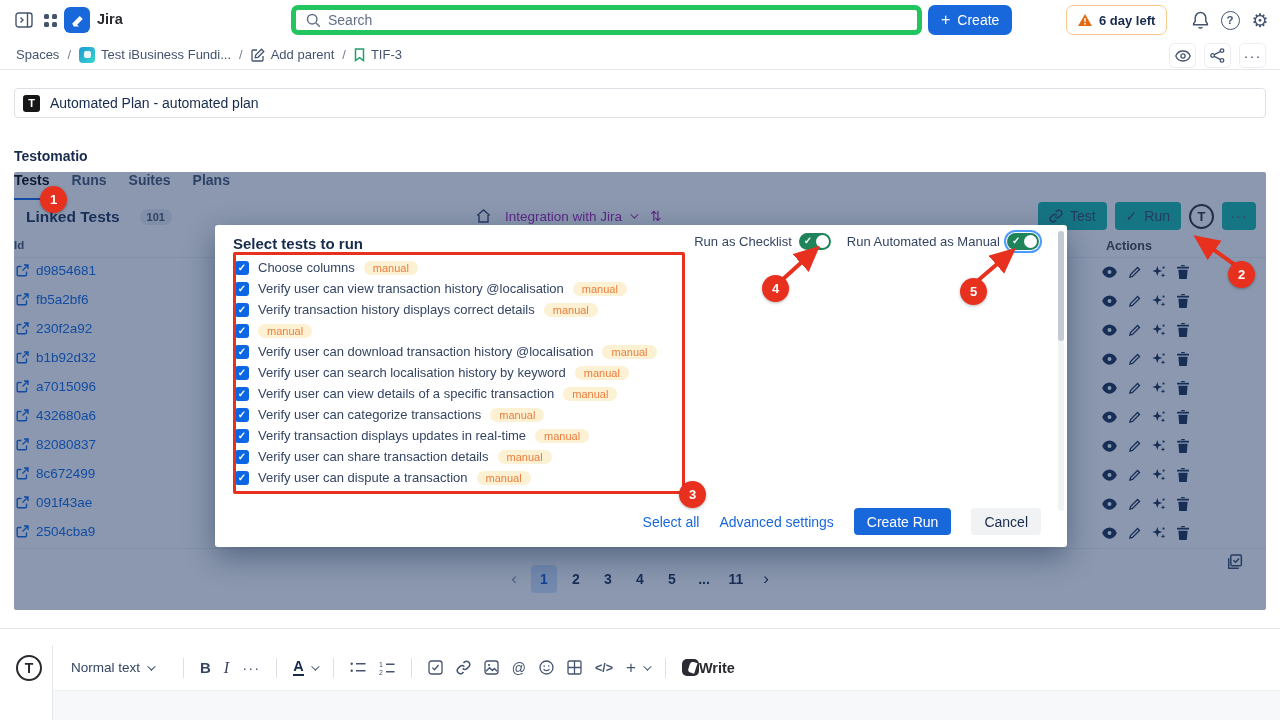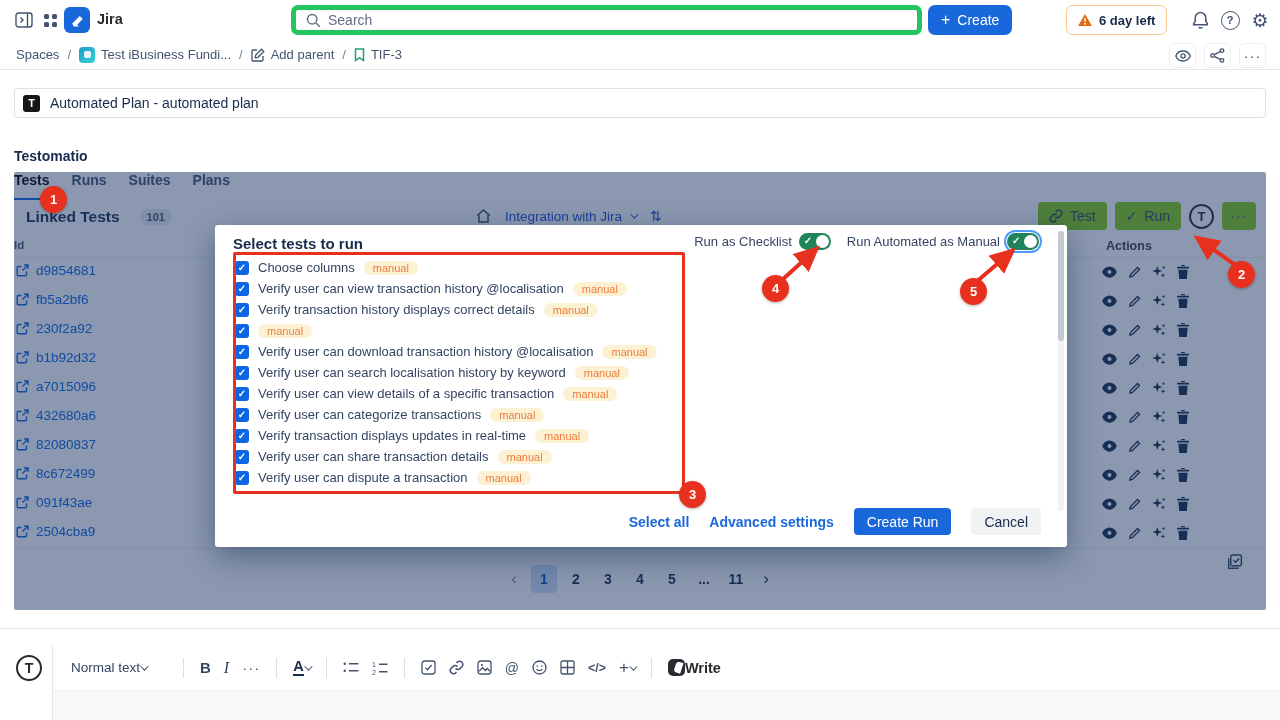--- a/index.html
+++ b/index.html
@@ -43,26 +43,26 @@
   .widget-heading { position:absolute; left:14px; top:148px; font-size:14px; font-weight:700; color:#172b4d; }
 
   
   .widget { position:absolute; left:14px; top:172px; width:1252px; height:438px; background:#fff; }
   .tabs { position:absolute; left:0; top:0; height:28px; display:flex; gap:22px; }
   .tab { font-size:14px; font-weight:600; color:#42526e; padding-bottom:6px; cursor:pointer; }
   .tab.active { color:#000000; border-bottom:2.5px solid #0c66e4; }
   .lt-row { position:absolute; left:0; top:28px; width:100%; height:36px; }
   .lt-title { position:absolute; left:0; top:8px; font-size:15.5px; font-weight:600; color:#172b4d; display:flex; align-items:center; gap:20px;margin-left:12px; }
   .count-pill { background:#e9ebee; color:#44546f; font-size:11px; font-weight:600; border-radius:8px; padding:2px 7px; }
-  .filter-group { position:absolute; left:462px; top:8px; display:flex; align-items:center; gap:14px; color:#1d4ed8; }
+  .filter-group { position:absolute; left:462px; top:8px; display:flex; align-items:center; gap:14px; color:#a21caf; }
   .filter-value { font-size:13.5px; font-weight:500; display:flex; align-items:center; gap:8px; cursor:pointer; }
   .chev { width:6px; height:6px; border-right:1.8px solid currentColor; border-bottom:1.8px solid currentColor; transform:rotate(45deg) translateY(-2px); display:inline-block; }
   .sort-ic { font-size:14px; cursor:pointer; }
   .lt-buttons { position:absolute; right:10px; top:2px; display:flex; align-items:center; gap:8px; }
-  .w-btn { height:28px; padding:0 11px; background:#84cc16; border:none; border-radius:4px; font-size:14px; font-weight:500; color:#344563; display:flex; align-items:center; gap:7px; font-family:inherit; cursor:pointer; }
+  .w-btn { height:28px; padding:0 11px; background:#14b8a6; border:none; border-radius:4px; font-size:14px; font-weight:500; color:#344563; display:flex; align-items:center; gap:7px; font-family:inherit; cursor:pointer; }
   .t-circle { width:25px; height:25px; border:2px solid #292a2e; border-radius:50%; background:#fff; font-size:13px; font-weight:700; color:#292a2e; display:flex; align-items:center; justify-content:center; cursor:pointer; }
   .col-header { position:absolute; left:0; top:64px; width:100%; height:22px; border-bottom:1px solid #eceef1; }
   .col-id { position:absolute; left:0; top:3px; font-size:11.5px; font-weight:700; color:#44546f; }
   .col-actions { position:absolute; left:1092px; top:3px; font-size:12.5px; font-weight:600; color:#404040; }
   .rows { position:absolute; left:0; top:86px; width:100%; }
   .trow { position:relative; height:29px; }
   .tid { position:absolute; left:2px; top:5px; display:flex; align-items:center; gap:7px; color:#0c66e4; }
   .idlink { font-size:13.5px; font-weight:400; color:#0c66e4; text-decoration:none; cursor:pointer; }
   .tacts { position:absolute; left:1088px; top:7px; display:flex; gap:11px; color:#172b4d; }
   .tacts .ic { cursor:pointer; }
@@ -86,40 +86,40 @@
   .toggle { position:relative; width:32px; height:17px; border-radius:9px; background:#1f845a; cursor:pointer; flex:none; }
   .toggle .tick { position:absolute; left:5px; top:1.5px; color:#fff; font-size:10px; font-weight:700; }
   .toggle .knob { position:absolute; right:2px; top:2px; width:13px; height:13px; border-radius:50%; background:#fff; }
   .toggle.focused { box-shadow:0 0 0 1px #fff, 0 0 0 3px #4c9aff; }
   .m-list { position:absolute; left:20px; top:32px; width:640px; height:237px; overflow:hidden; }
   .mtest { display:flex; align-items:center; gap:9px; height:21px; }
   .mcheck { width:14px; height:14px; border-radius:3px; background:#0c66e4; color:#fff; font-size:10px; font-weight:700; display:flex; align-items:center; justify-content:center; flex:none; cursor:pointer; }
   .mlabel { font-size:13px; color:#344563; white-space:nowrap; }
   .mbadge { background:#fcf1d2; color:#ec7d3e; font-size:11px; border-radius:9px; padding:1px 9px; white-space:nowrap; }
   .m-footer { position:absolute; right:26px; bottom:12px; display:flex; align-items:center; gap:20px; }
-  .m-link { font-size:14px; font-weight:700; color:#1868db; text-decoration:none; cursor:pointer; }
+  .m-link { font-size:14px; font-weight:400; color:#1868db; text-decoration:none; cursor:pointer; }
   .m-btn-primary { height:27px; padding:0 13px; background:#1868db; color:#fff; border:none; border-radius:4px; font-size:14px; font-weight:500; font-family:inherit; cursor:pointer; }
   .m-btn-subtle { height:27px; padding:0 13px; background:#f1f2f4; color:#172b4d; border:none; border-radius:4px; font-size:14px; font-weight:500; font-family:inherit; cursor:pointer; }
   .m-scrollbar { position:absolute; right:3px; top:6px; width:6px; height:280px; border-radius:3px; background:#f1f2f4; }
   .m-thumb { position:absolute; right:0; top:0; width:6px; height:110px; border-radius:3px; background:#c4cad3; }
 
   
   .anno-rect { position:absolute; left:233px; top:252px; width:452px; height:242px; border:3px solid #e8301f; border-radius:2px; z-index:60; pointer-events:none; }
   .anno-arrows { position:absolute; left:0; top:0; z-index:62; pointer-events:none; }
   .anno-circle { position:absolute; width:27px; height:27px; border-radius:50%; background:#e8301f; color:#fff; font-size:13px; font-weight:700; display:flex; align-items:center; justify-content:center; z-index:70; box-shadow:0 1px 3px rgba(0,0,0,.3); }
   .c1 { left:40px; top:186px; } .c2 { left:1228px; top:261px; } .c3 { left:679px; top:481px; }
   .c4 { left:762px; top:275px; } .c5 { left:960px; top:278px; }
 
   
   .editor-sep { position:absolute; left:0; top:628px; width:1280px; border-top:1px solid #e4e6ea; }
   .editor-tcircle { position:absolute; left:16px; top:655px; width:26px; height:26px; border:2px solid #292a2e; border-radius:50%; background:#fff; font-size:14px; font-weight:700; color:#292a2e; display:flex; align-items:center; justify-content:center; }
   .editor { position:absolute; left:52px; top:645px; width:1228px; height:75px; border-left:1px solid #e4e6ea; background:#fff; }
   .toolbar { height:46px; display:flex; align-items:center; padding:0 18px; gap:13px; color:#44546f; border-bottom:1px solid #eceef1; }
   .tb-sep { width:1px; height:20px; background:#dcdfe4; margin:0 3px; }
-  .tb-item { display:flex; align-items:center; cursor:pointer; color:#44546f; font-size:14px; }
+  .tb-item { display:flex; align-items:center; gap:7px; cursor:pointer; color:#44546f; font-size:14px; }
   .style-sel { font-size:13.5px; color:#344563; min-width:96px; }
   .tb-bold { font-weight:800; font-size:15px; color:#344563; }
   .tb-italic { font-family:"Liberation Serif", serif; font-style:italic; font-size:16px; color:#344563; }
   .tb-more { font-size:15px; letter-spacing:1px; }
   .tb-color { font-size:14.5px; font-weight:700; color:#172b4d; border-bottom:2.5px solid #172b4d; line-height:15px; }
   .tb-code { font-size:12.5px; font-weight:600; }
   .tb-plus { font-size:17px; }
   .write-btn { display:flex; align-items:center; cursor:pointer; }
   .write-logo { width:17px; height:17px; border-radius:5px; background:#2b2b33; position:relative; overflow:hidden; }
   .write-logo::after { content:""; position:absolute; left:7px; top:3px; width:7px; height:11px; background:#fff; border-radius:3px 0 0 3px; transform:rotate(18deg); }

